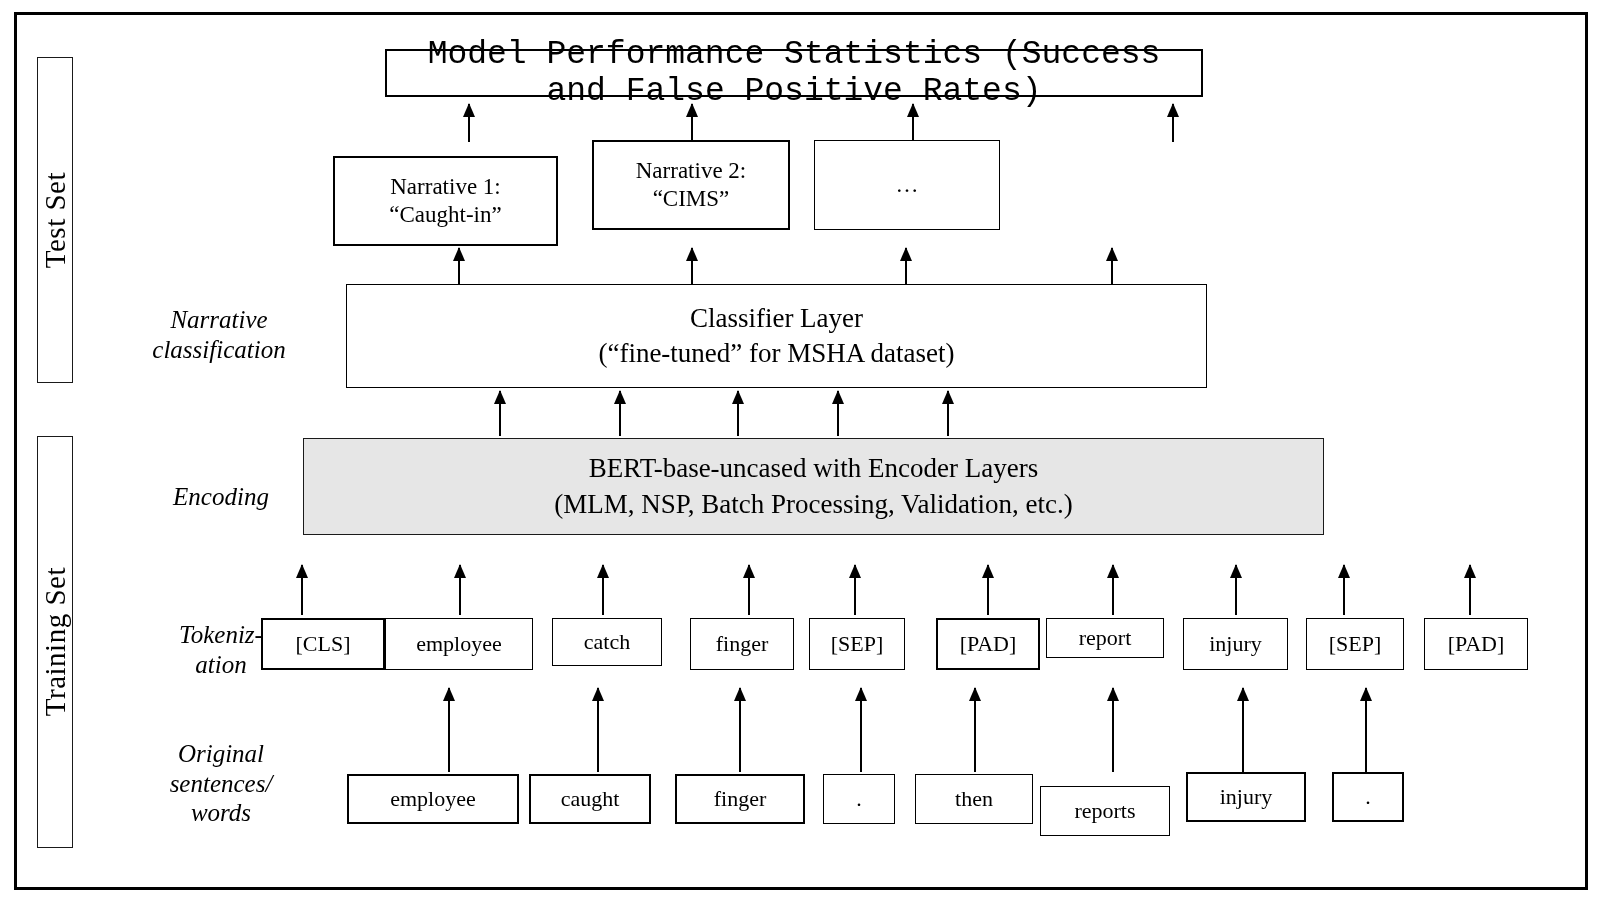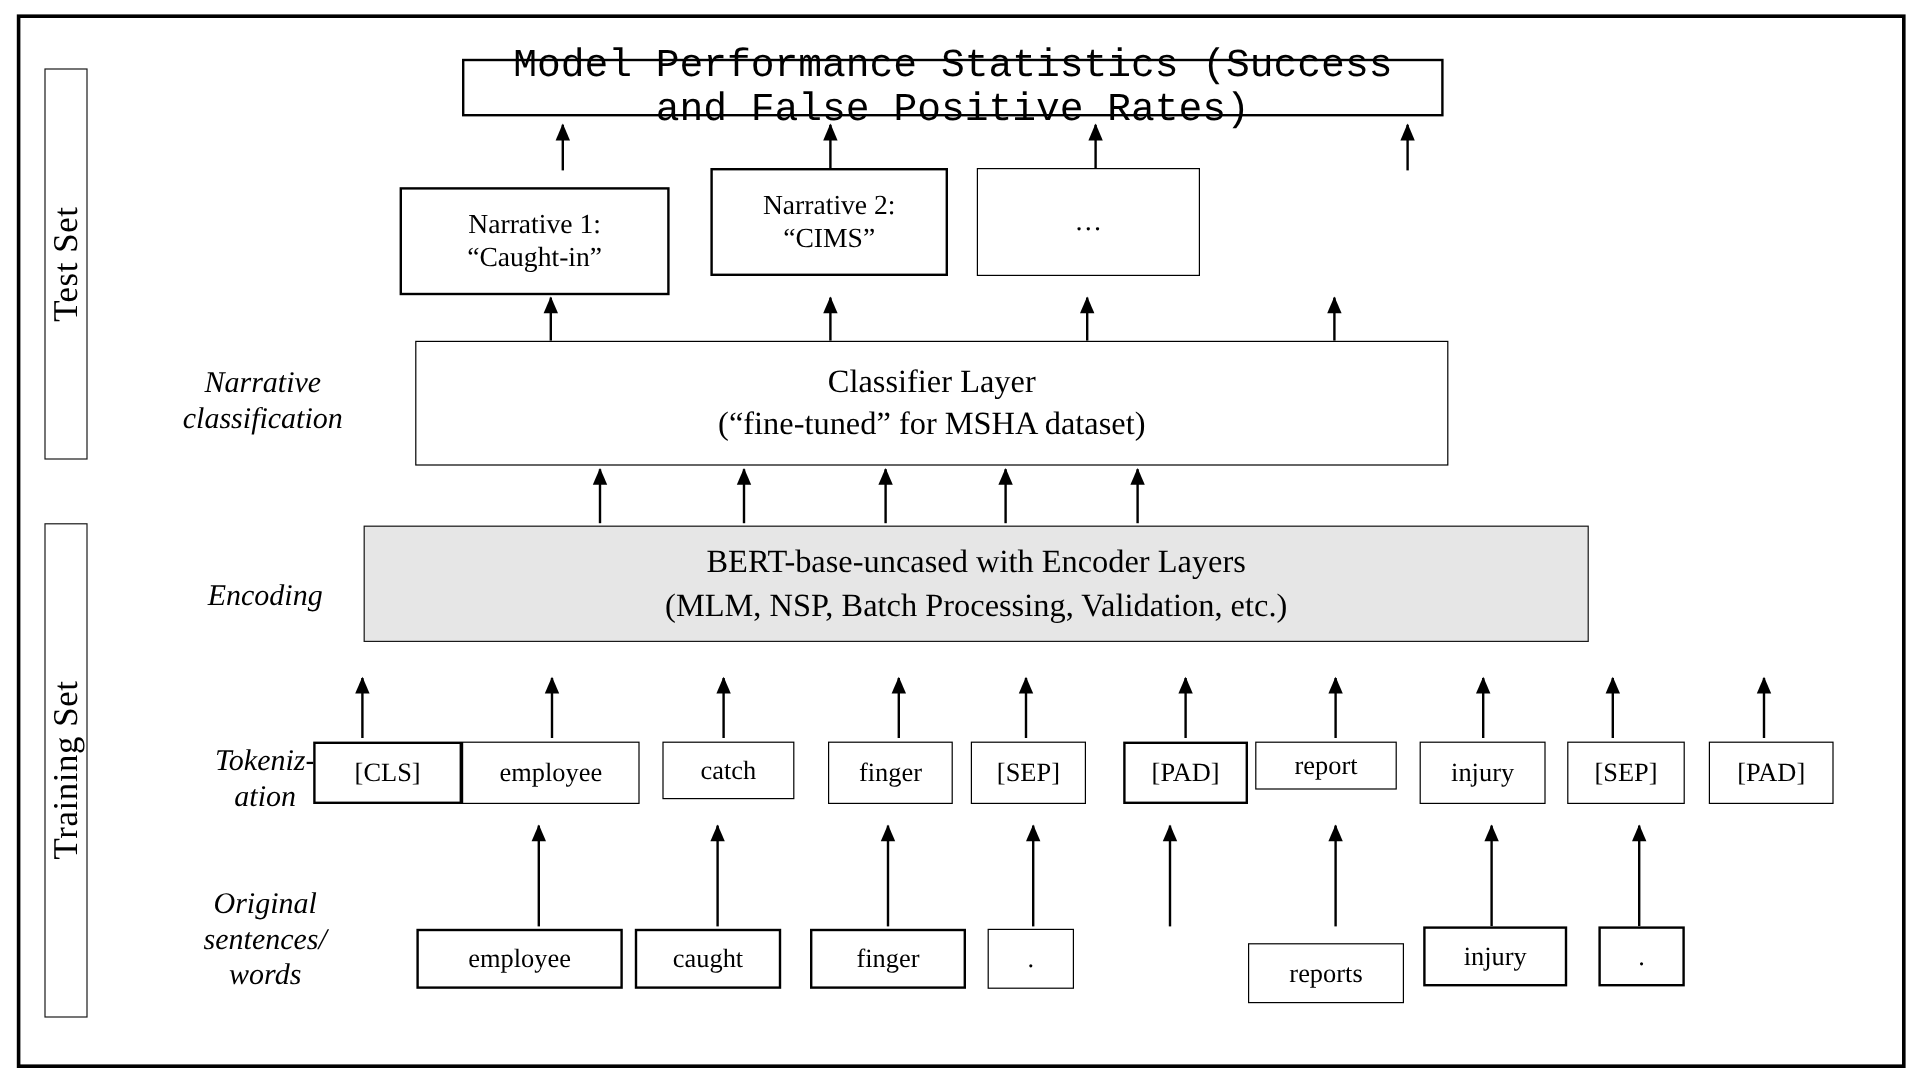--- a/index.html
+++ b/index.html
@@ -294,16 +294,17 @@
   </div>
   <div class="arrow" style="left:1366px; top:688px; height:84px;">
     <div class="shaft"></div>
       <div class="head"></div>
   </div>
 
   <div class="box box-word" style="left:347px; top:774px; width:172px; height:50px;">employee</div>
   <div class="box box-word" style="left:529px; top:774px; width:122px; height:50px;">caught</div>
   <div class="box box-word" style="left:675px; top:774px; width:130px; height:50px;">finger</div>
   <div class="box box-word box-thin" style="left:823px; top:774px; width:72px; height:50px;">.</div>
+  <div class="box box-word box-thin" style="left:915px; top:774px; width:118px; height:50px;">then</div>
   <div class="box box-word box-thin" style="left:1040px; top:774px; width:130px; height:50px;margin-top:12px;">reports</div>
   <div class="box box-word" style="left:1186px; top:772px; width:120px; height:50px;">injury</div>
   <div class="box box-word" style="left:1332px; top:772px; width:72px; height:50px;">.</div>
 </div>
 
 </body></html>

